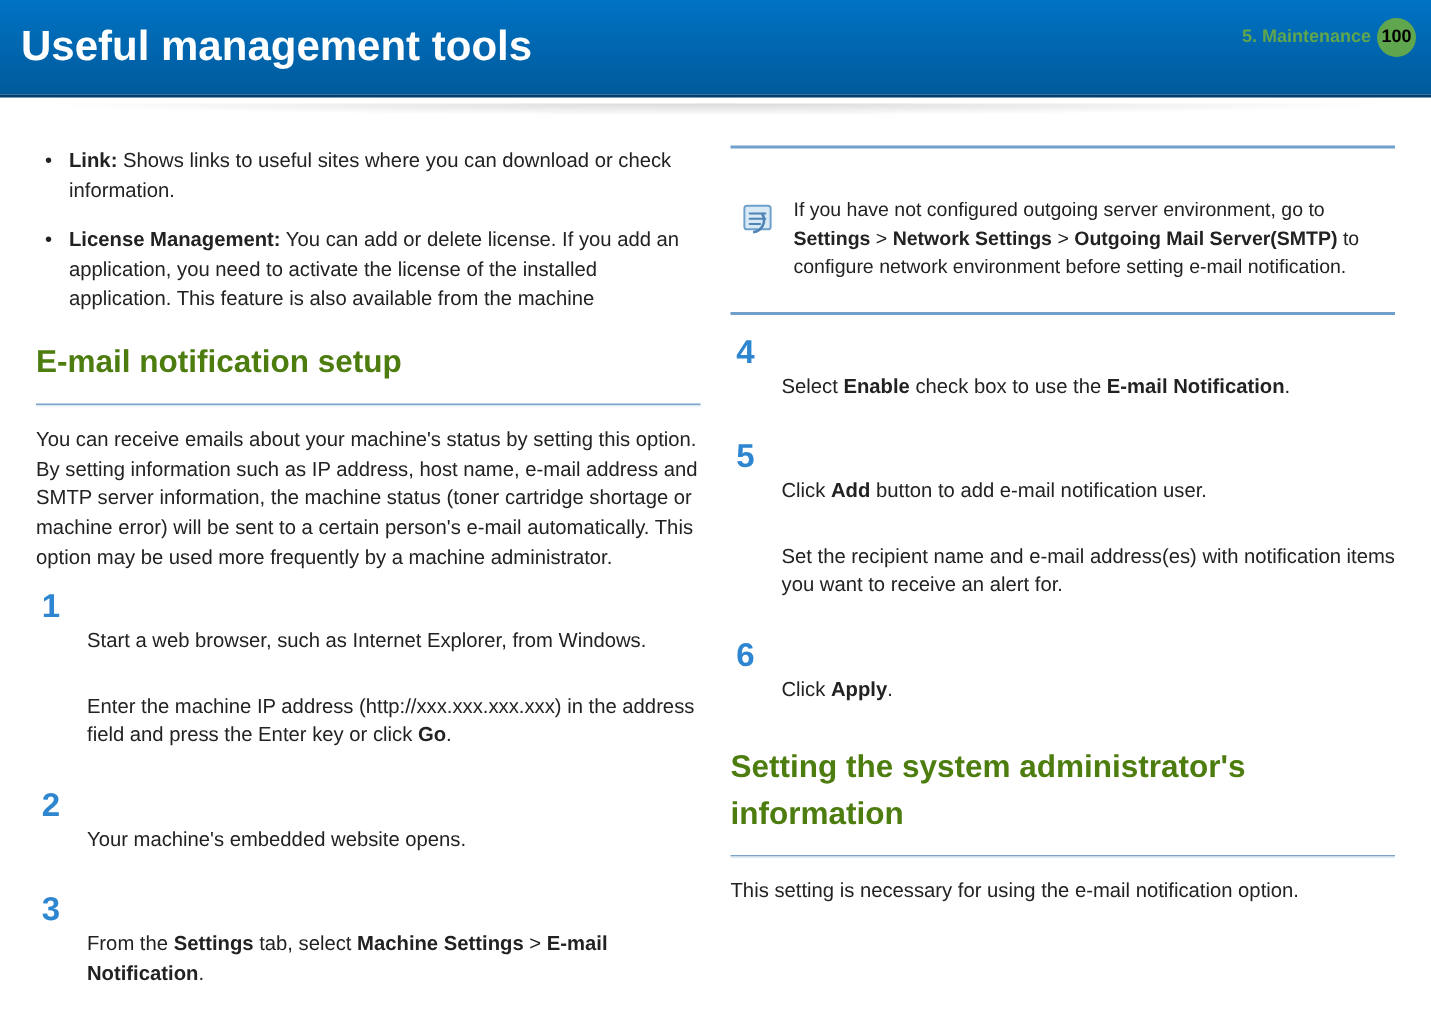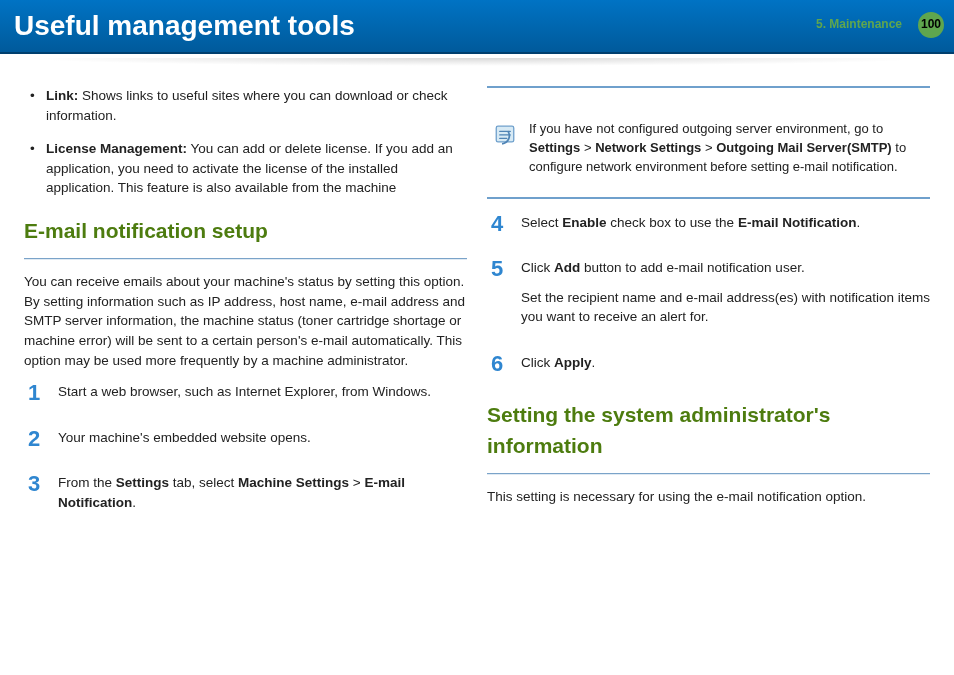--- a/index.html
+++ b/index.html
@@ -9,39 +9,39 @@
     color: #222;
     width: 954px;
     height: 675px;
     background: #fff;
     position: relative;
     line-height: 1.45;
   }
   .header {
     background: #005a9b;
     background: linear-gradient(#0073c4, #005a9b);
-    height: 54px;
+    height: 65px;
     display: flex;
     align-items: center;
     padding-left: 14px;
     position: relative;
     border-bottom: 2px solid #003f6e;
   }
   .header-title {
     color: #fff;
     font-size: 28px;
     font-weight: 700;
   }
   .header-right {
     position: absolute;
     right: 10px;
     top: 12px;
     display: flex;
     align-items: center;
-    gap: 16px;
+    gap: 4px;
     font-size: 12px;
   }
   .chap { color: #5fa64e; font-weight: 700; }
   .badge {
     background: #5fa64e;
     color: #000000;
     border-radius: 50%;
     width: 26px; height: 26px;
     display: inline-flex;
     align-items: center; justify-content: center;
@@ -87,21 +87,21 @@
   .step-num {
     color: #2f86d0;
     font-size: 22px;
     font-weight: 700;
     line-height: 1;
     width: 20px;
     flex-shrink: 0;
     text-align: center;
   }
   .step-body { flex: 1; }
-  .step-body p { margin-bottom: 10px; }
+  .step-body p { margin-bottom: 10px; margin-top: 24px; }
   .note {
     display: flex;
     gap: 10px;
     padding: 6px 4px;
     margin: 22px 0 10px;
   }
   .note-wrap {
     border-top: 2px solid #6fa0cc;
     border-bottom: 2px solid #6fa0cc;
     margin-bottom: 14px;
@@ -140,20 +140,23 @@
 
     <div class="section-h">E-mail notification setup</div>
     <hr class="section-rule">
     <p class="body-p">You can receive emails about your machine's status by setting this option. By setting information such as IP address, host name, e-mail address and SMTP server information, the machine status (toner cartridge shortage or machine error) will be sent to a certain person's e-mail automatically. This option may be used more frequently by a machine administrator.</p>
 
     <ol class="steps">
       <li>
         <div class="step-num">1</div>
         <div class="step-body">
           <p>Start a web browser, such as Internet Explorer, from Windows.</p>
+          <p>
+            <span>Enter the machine IP address (http://xxx.xxx.xxx.xxx) in the address field and press the Enter key or click </span><b>Go</b><span>.</span>
+          </p>
         </div>
       </li>
       <li>
         <div class="step-num">2</div>
         <div class="step-body">
           <p>Your machine's embedded website opens.</p>
         </div>
       </li>
       <li>
         <div class="step-num">3</div>

